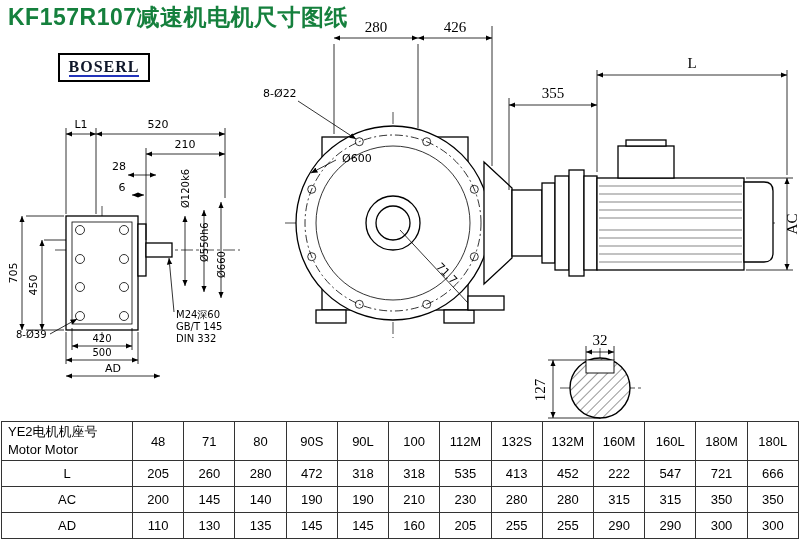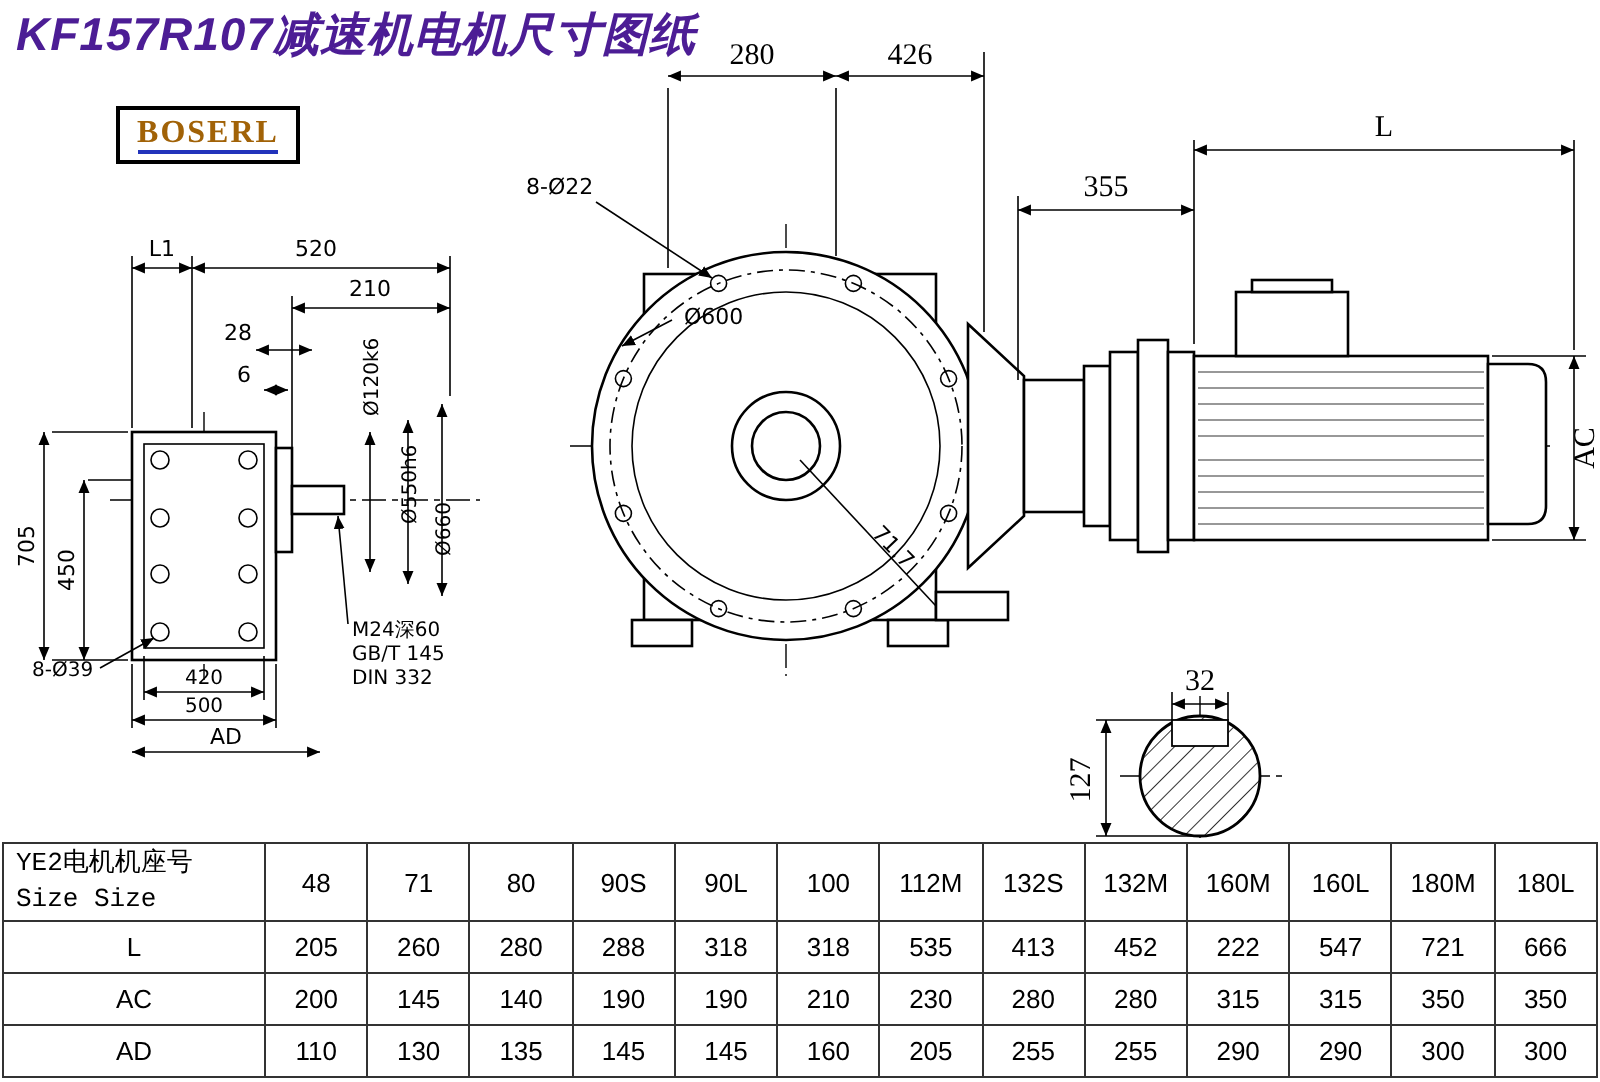--- a/index.html
+++ b/index.html
@@ -1,44 +1,44 @@
 <!DOCTYPE html>
 <html><head>
 <meta charset="utf-8">
 <style>
   html,body{margin:0;padding:0;}
   body{width:800px;height:541px;background:#fff;position:relative;overflow:hidden;
        font-family:"Liberation Sans",sans-serif;color:#000;}
   .stage{position:absolute;inset:0;}
   h1.title{position:absolute;top:2px;left:8px;margin:0;font-size:23px;font-weight:bold;
-           color:#4c1d95;letter-spacing:0.5px;font-style:italic;}
+           color:#15803d;letter-spacing:0.5px;}
   .brand-box{position:absolute;top:53px;left:58px;width:88px;height:25px;border:2px solid #000;
              display:flex;align-items:center;justify-content:center;background:#fff;}
   .brand-box span{font-family:"Liberation Serif",serif;font-weight:bold;font-size:16px;
-                  color:#a16207;letter-spacing:1px;border-bottom:2px solid #2233bb;line-height:1;}
+                  color:#0f172a;letter-spacing:1px;border-bottom:2px solid #2233bb;line-height:1;}
   svg.draw{position:absolute;top:0;left:0;}
   
   .s{fill:#fff;stroke:#000;stroke-width:1.3;}
   .thin{fill:none;stroke:#000;stroke-width:0.8;}
   .dim{stroke:#000;stroke-width:0.8;fill:none;}
   .cl{stroke:#000;stroke-width:0.7;stroke-dasharray:12 3 3 3;fill:none;}
   .fin{stroke:#333;stroke-width:0.6;}
   text.d{font:11px "DejaVu Sans",sans-serif;fill:#000;}
   text.ds{font:10px "DejaVu Sans",sans-serif;fill:#000;}
   text.db{font:15px "Liberation Serif",serif;fill:#000;}
   text.note{font:10px "DejaVu Sans",sans-serif;fill:#000;}
   
   table.dims{position:absolute;top:421px;left:1px;width:798px;border-collapse:collapse;
              table-layout:fixed;background:#fff;font-size:13px;}
   table.dims col.c0{width:131px;}
   table.dims th,table.dims td{border:1px solid #333;text-align:center;padding:0;
              font-weight:normal;overflow:hidden;white-space:nowrap;}
   table.dims thead th{height:38px;}
   table.dims tbody td{height:25px;}
-  table.dims .corner{text-align:left;padding-left:6px;font-size:13px;line-height:1.35;font-family:Liberation Mono, monospace;}
+  table.dims .corner{text-align:left;padding-left:6px;font-size:13px;line-height:1.35;}
 </style>
 </head>
 <body>
 
 <div class="stage">
 
   <h1 class="title">KF157R107减速机电机尺寸图纸</h1>
 
   <div class="brand-box">
     <span>BOSERL</span>
@@ -231,21 +231,21 @@
         <col>
         <col>
         <col>
         <col>
         <col>
     </colgroup>
     <thead>
       <tr>
         <th class="corner">
           <div>YE2电机机座号</div>
-          <div>Size Size</div>
+          <div>Motor Motor</div>
         </th>
         <th>48</th>
         <th>71</th>
         <th>80</th>
         <th>90S</th>
         <th>90L</th>
         <th>100</th>
         <th>112M</th>
         <th>132S</th>
         <th>132M</th>
@@ -254,21 +254,21 @@
         <th>180M</th>
         <th>180L</th>
       </tr>
     </thead>
     <tbody>
       <tr>
         <td>L</td>
         <td>205</td>
         <td>260</td>
         <td>280</td>
-        <td>288</td>
+        <td>472</td>
         <td>318</td>
         <td>318</td>
         <td>535</td>
         <td>413</td>
         <td>452</td>
         <td>222</td>
         <td>547</td>
         <td>721</td>
         <td>666</td>
       </tr>

